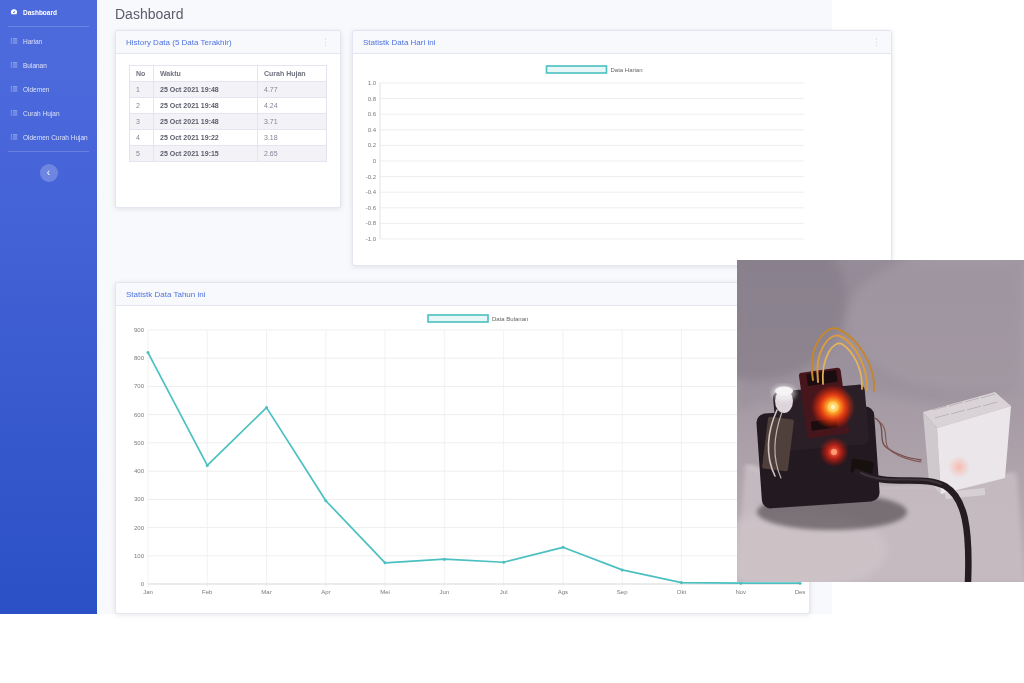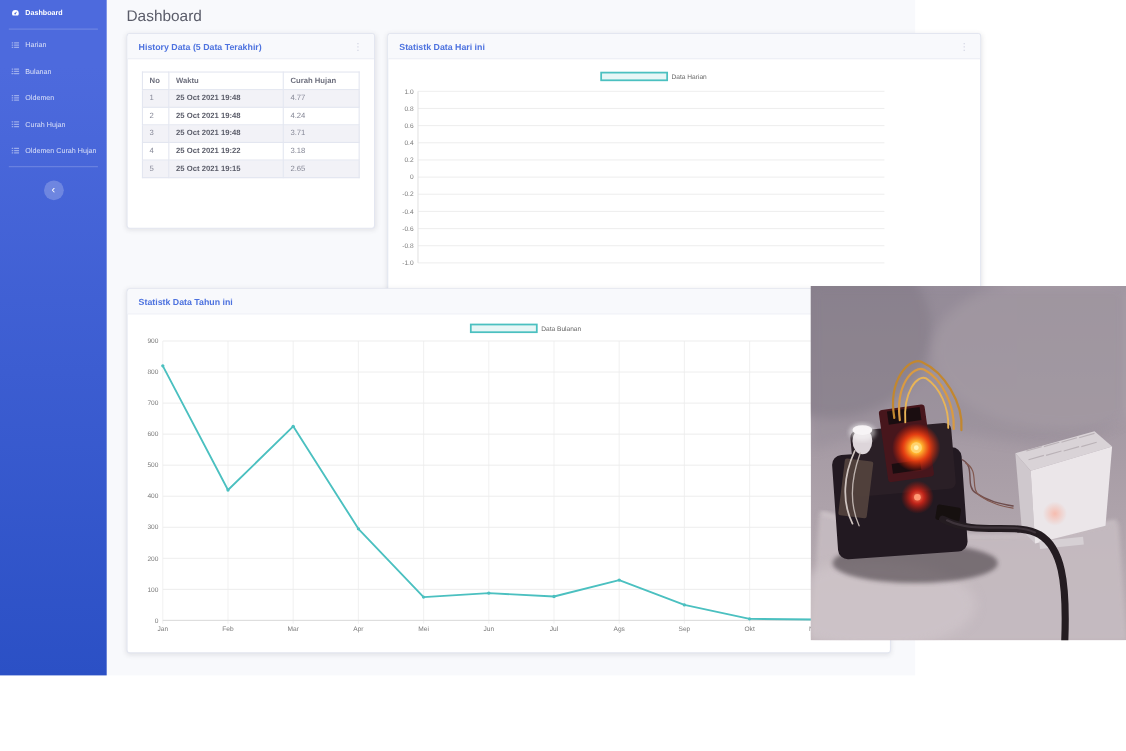--- a/index.html
+++ b/index.html
@@ -44,37 +44,37 @@
   .card{
     position:absolute;background:#ffffff;border:1px solid #e3e6f0;
     border-radius:3px;box-shadow:0 1px 5px rgba(58,59,69,.12);z-index:3;
     box-sizing:border-box;
   }
   .card-header{
     height:23px;background:#f8f9fc;border-bottom:1px solid #e3e6f0;
     display:flex;align-items:center;justify-content:space-between;
     padding:0 10px;border-radius:3px 3px 0 0;box-sizing:border-box;
   }
-  .card-title{color:#4e73df;font-weight:bold;font-size:8px;}
+  .card-title{color:#4e73df;font-weight:normal;font-size:8px;}
   .dots{color:#d1d3e2;font-size:9px;line-height:9px;cursor:pointer;letter-spacing:0;}
   
   #history-card{left:115px;top:30px;width:226px;height:178px;}
   .card-body{padding:11px 13px;}
   table.data-table{width:100%;border-collapse:collapse;font-size:7px;color:#858796;}
   .data-table th,.data-table td{
     border:1px solid #e3e6f0;padding:4px 6px;text-align:left;
   }
   .data-table th{color:#6e707e;font-weight:bold;background:#fff;}
   .data-table tbody tr:nth-child(odd){background:#f2f2f7;}
   .data-table td.waktu{font-weight:bold;color:#5a5c69;}
   .data-table col.c-no{width:24px;}
   .data-table col.c-waktu{width:104px;}
   
   #daily-card{left:352px;top:30px;width:540px;height:236px;}
-  #yearly-card{left:115px;top:262px;width:695px;height:332px;}
+  #yearly-card{left:115px;top:282px;width:695px;height:332px;}
   .chart-svg{display:block;}
   .chart-svg text{font-family:"Liberation Sans",sans-serif;}
   .tick{font-size:6px;fill:#7a7a7a;}
   .legend-label{font-size:6px;fill:#666;}
   
   #hardware-photo{
     position:absolute;left:737px;top:260px;width:287px;height:322px;z-index:6;
   }
 </style>
 </head>

